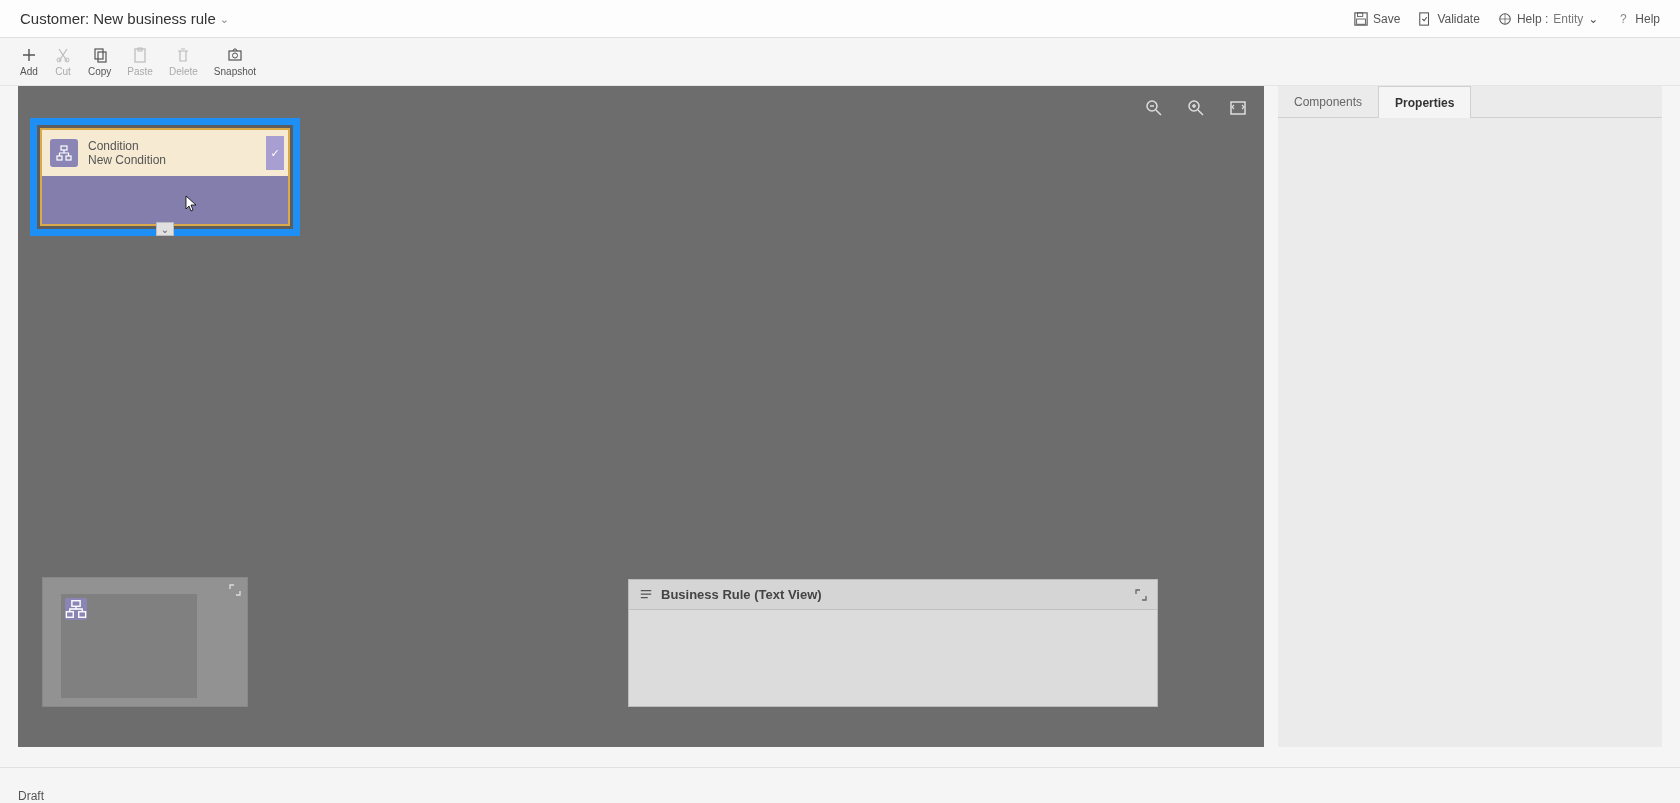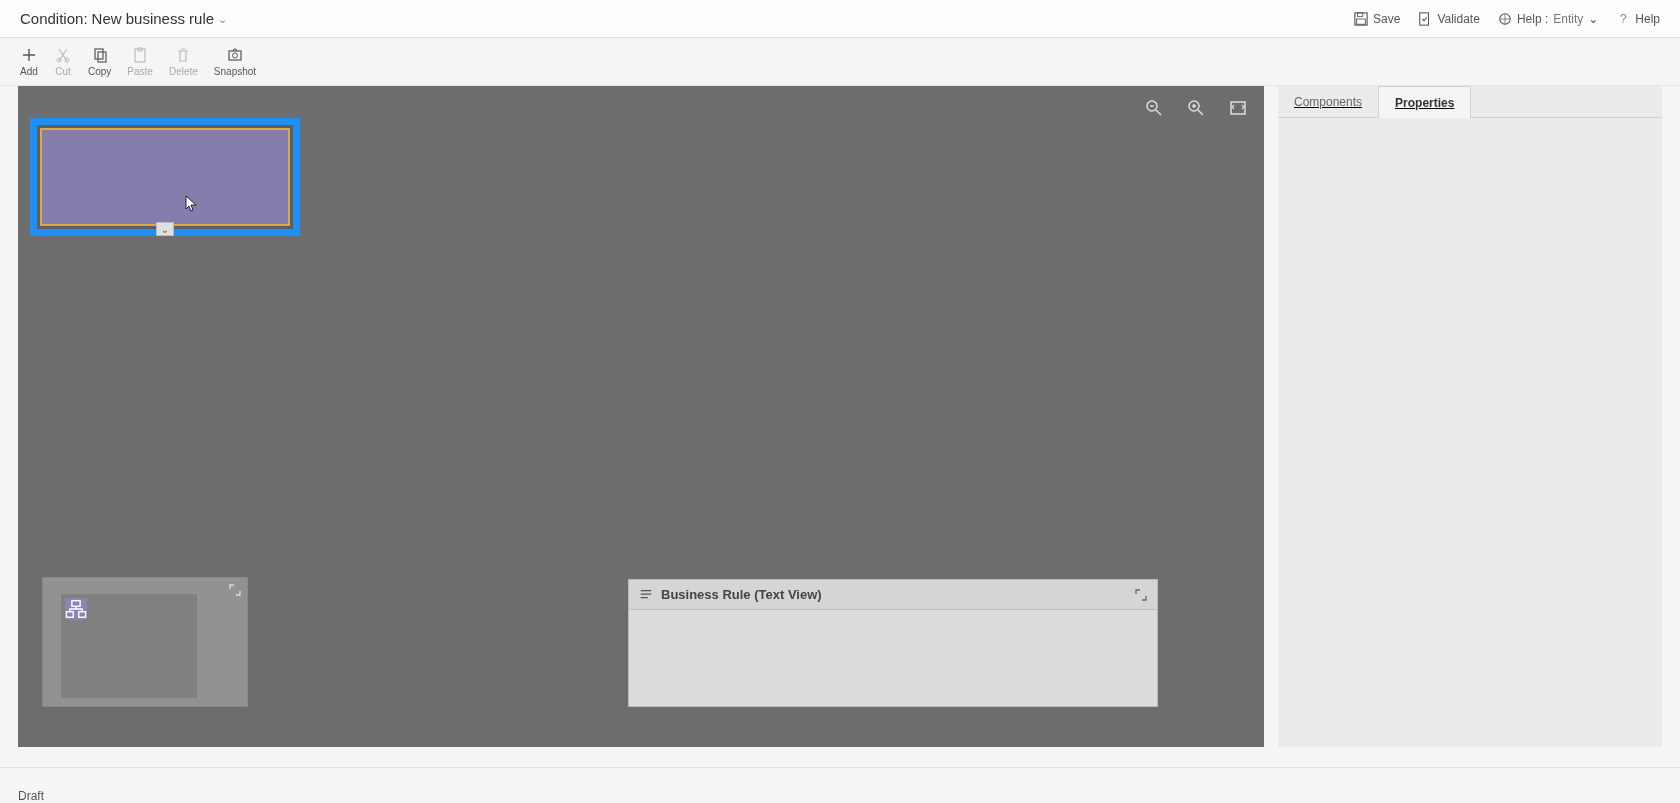--- a/index.html
+++ b/index.html
@@ -22,21 +22,21 @@
   height: 48px; background: #f5f5f5; border-bottom: 1px solid #e6e6e6;
   display: flex; align-items: center; padding-left: 20px; gap: 16px;
 }
 .tool-btn { display: flex; flex-direction: column; align-items: center; gap: 2px; font-size: 10px; color: #555; cursor: pointer; }
 .tool-btn.disabled { color: #aaa; cursor: default; }
 .tool-btn .ic { width: 18px; height: 18px; display: flex; align-items: center; justify-content: center; }
 
 
 .main { position: absolute; top: 86px; left: 18px; right: 18px; bottom: 56px; display: flex; gap: 14px; }
 .canvas-area { flex: 1; background: #6d6d6d; position: relative; overflow: hidden; }
-.side-panel { width: 384px; background: #ebebeb; display: flex; flex-direction: column; text-decoration: underline; }
+.side-panel { width: 384px; background: #ebebeb; display: flex; flex-direction: column; }
 
 
 .zoom-ctrls { position: absolute; top: 10px; right: 14px; display: flex; gap: 18px; }
 .zoom-ctrls .zbtn { width: 24px; height: 24px; display: flex; align-items: center; justify-content: center; cursor: pointer; color: #ddd; }
 
 
 .node-wrap {
   position: absolute; top: 32px; left: 12px; width: 270px; height: 118px;
   border: 7px solid #1e90f5; background: #5d5d5d; padding: 3px;
 }
@@ -78,21 +78,21 @@
 
 .footer { position: absolute; bottom: 0; left: 0; right: 0; height: 36px; background: #f5f5f5; border-top: 1px solid #e0e0e0; display: flex; align-items: flex-end; padding-left: 18px; font-size: 12px; color: #555; }
 
 svg { display: block; }
 </style>
 </head>
 <body>
 
 <div class="header">
   <div class="title-area">
-    <span>Condition:</span>
+    <span>Customer:</span>
     <span>New business rule</span>
     <span class="chev">⌄</span>
   </div>
   <div class="header-actions">
     <div class="hdr-btn">
       <span class="ic">
         <svg width="14" height="14" viewBox="0 0 16 16">
             <rect x="1" y="1" width="14" height="14" fill="none" stroke="#555" stroke-width="1.3"></rect>
             <rect x="4" y="1" width="6" height="4" fill="none" stroke="#555" stroke-width="1"></rect>
             <rect x="3" y="8" width="10" height="6" fill="none" stroke="#555" stroke-width="1"></rect>
@@ -204,20 +204,35 @@
       <div class="zbtn">
         <svg width="18" height="18" viewBox="0 0 18 18">
             <rect x="2" y="3" width="14" height="12" fill="none" stroke="#ddd" stroke-width="1.5"></rect>
             <path d="M5 6l-2 2 2 2M13 6l2 2-2 2" stroke="#ddd" stroke-width="1.2" fill="none"></path>
           </svg>
       </div>
     </div>
 
     <div class="node-wrap">
       <div class="node-inner" style="position:relative">
+        <div class="node-head">
+          <div class="node-icon">
+            <svg width="16" height="16" viewBox="0 0 16 16">
+                <rect x="5" y="1" width="6" height="4" fill="none" stroke="#fff" stroke-width="1.2"></rect>
+                <rect x="1" y="11" width="5" height="4" fill="none" stroke="#fff" stroke-width="1.2"></rect>
+                <rect x="10" y="11" width="5" height="4" fill="none" stroke="#fff" stroke-width="1.2"></rect>
+                <path d="M8 5v3M8 8H3.5v3M8 8h4.5v3" fill="none" stroke="#fff" stroke-width="1.2"></path>
+              </svg>
+          </div>
+          <div class="node-txt">
+            <div>Condition</div>
+            <div>New Condition</div>
+          </div>
+          <div class="node-chk">✓</div>
+        </div>
         <div class="node-body"></div>
         <div class="node-close">⌄</div>
       </div>
 
       <div class="cursor-icon">
         <svg width="14" height="18" viewBox="0 0 14 18">
             <path d="M1 1l0 13 3-3 2 5 2-1-2-5 5 0z" fill="#fff" stroke="#000" stroke-width="0.8"></path>
           </svg>
       </div>
     </div>

